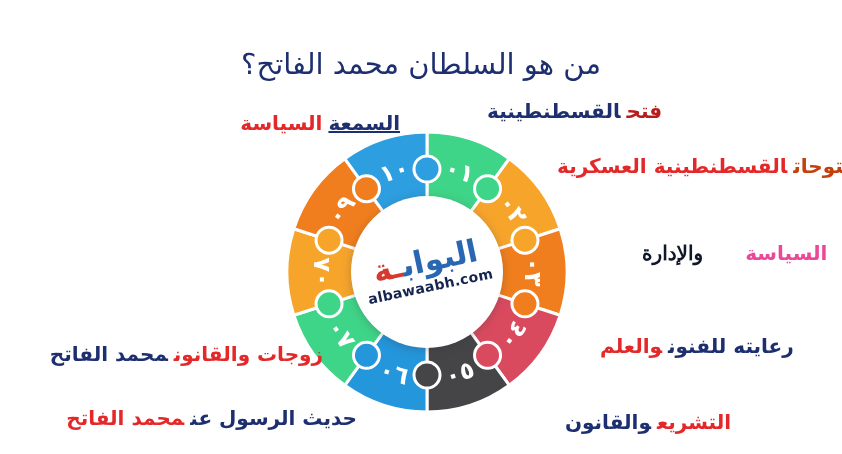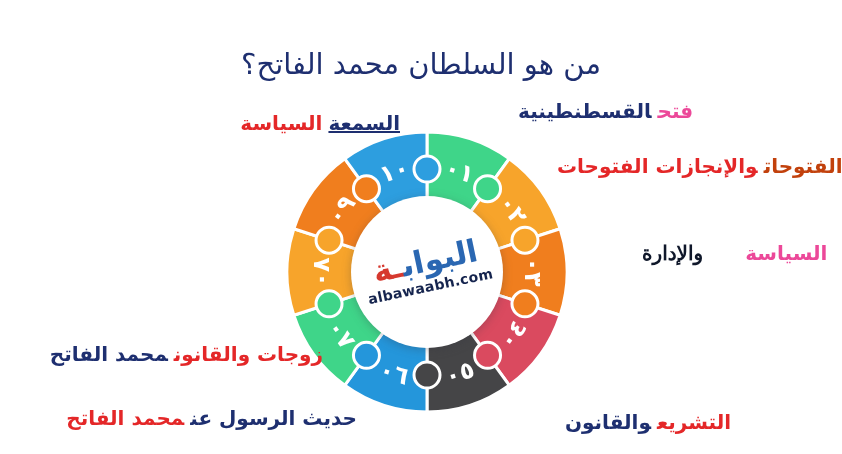--- a/index.html
+++ b/index.html
@@ -66,27 +66,30 @@
       <text x="-85.76" y="-62.31" transform="rotate(-54 -85.76 -62.31)" text-anchor="middle" dominant-baseline="central" fill="#ffffff" font-size="24" font-weight="bold">٠٩</text>
       <text x="-32.76" y="-100.81" transform="rotate(-18 -32.76 -100.81)" text-anchor="middle" dominant-baseline="central" fill="#ffffff" font-size="24" font-weight="bold">١٠</text>
     </svg>
 
   <div class="center-logo">
     <div class="logo-ar"><span style="color: rgb(42, 103, 178);">البواب</span><span style="color: rgb(214, 57, 47);">ـة</span></div>
     <div class="logo-domain" style="color: rgb(21, 36, 78);">albawaabh.com</div>
   </div>
 
   <div class="lbl" style="left:487px;top:99px">
-    <span style="color: #ec4899;">فتح</span><span style="color: rgb(30, 47, 112); margin-left: 31px;">القسطنطينية</span>
+    <span style="color: #b91c1c;">فتح</span><span style="color: rgb(30, 47, 112);">القسطنطينية</span>
   </div>
   <div class="lbl" style="left:557px;top:154px">
-    <span style="color: #c2410c;">الفتوحات</span><span style="color: rgb(228, 39, 40);">والإنجازات الفتوحات</span>
+    <span style="color: #c2410c;">الفتوحات</span><span style="color: rgb(228, 39, 40);">القسطنطينية العسكرية</span>
   </div>
   <div class="lbl" style="left:642px;top:241px">
     <span style="color: #ec4899; margin-left: 36px;">السياسة</span><span style="color: #0f172a; font-family: Liberation Serif, serif;">والإدارة</span>
+  </div>
+  <div class="lbl" style="left:600px;top:334px">
+    <span style="color: rgb(30, 47, 112);">رعايته للفنون</span><span style="color: rgb(228, 39, 40);">والعلم</span>
   </div>
   <div class="lbl" style="left:565px;top:410px">
     <span style="color: rgb(228, 39, 40);">التشريع</span><span style="color: rgb(30, 47, 112);">والقانون</span>
   </div>
 
   <div class="lbl" style="right:485px;top:406px">
     <span style="color: rgb(30, 47, 112);">حديث الرسول عن</span><span style="color: rgb(228, 39, 40);">محمد الفاتح</span>
   </div>
   <div class="lbl" style="right:519px;top:342px">
     <span style="color: rgb(228, 39, 40);">زوجات والقانون</span><span style="color: rgb(30, 47, 112);">محمد الفاتح</span>

